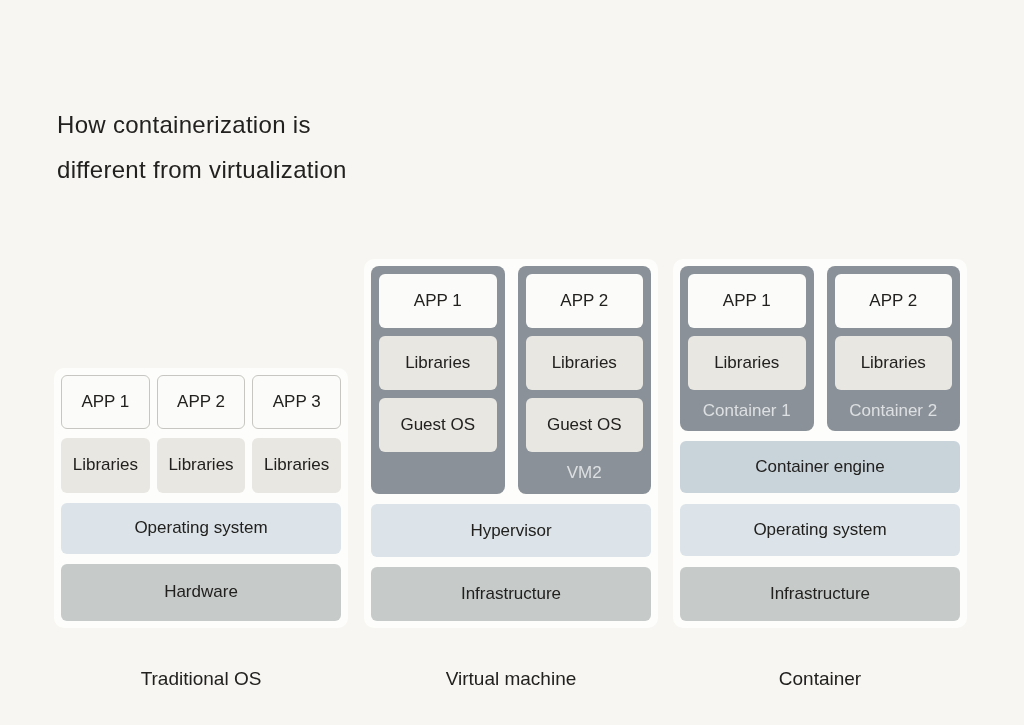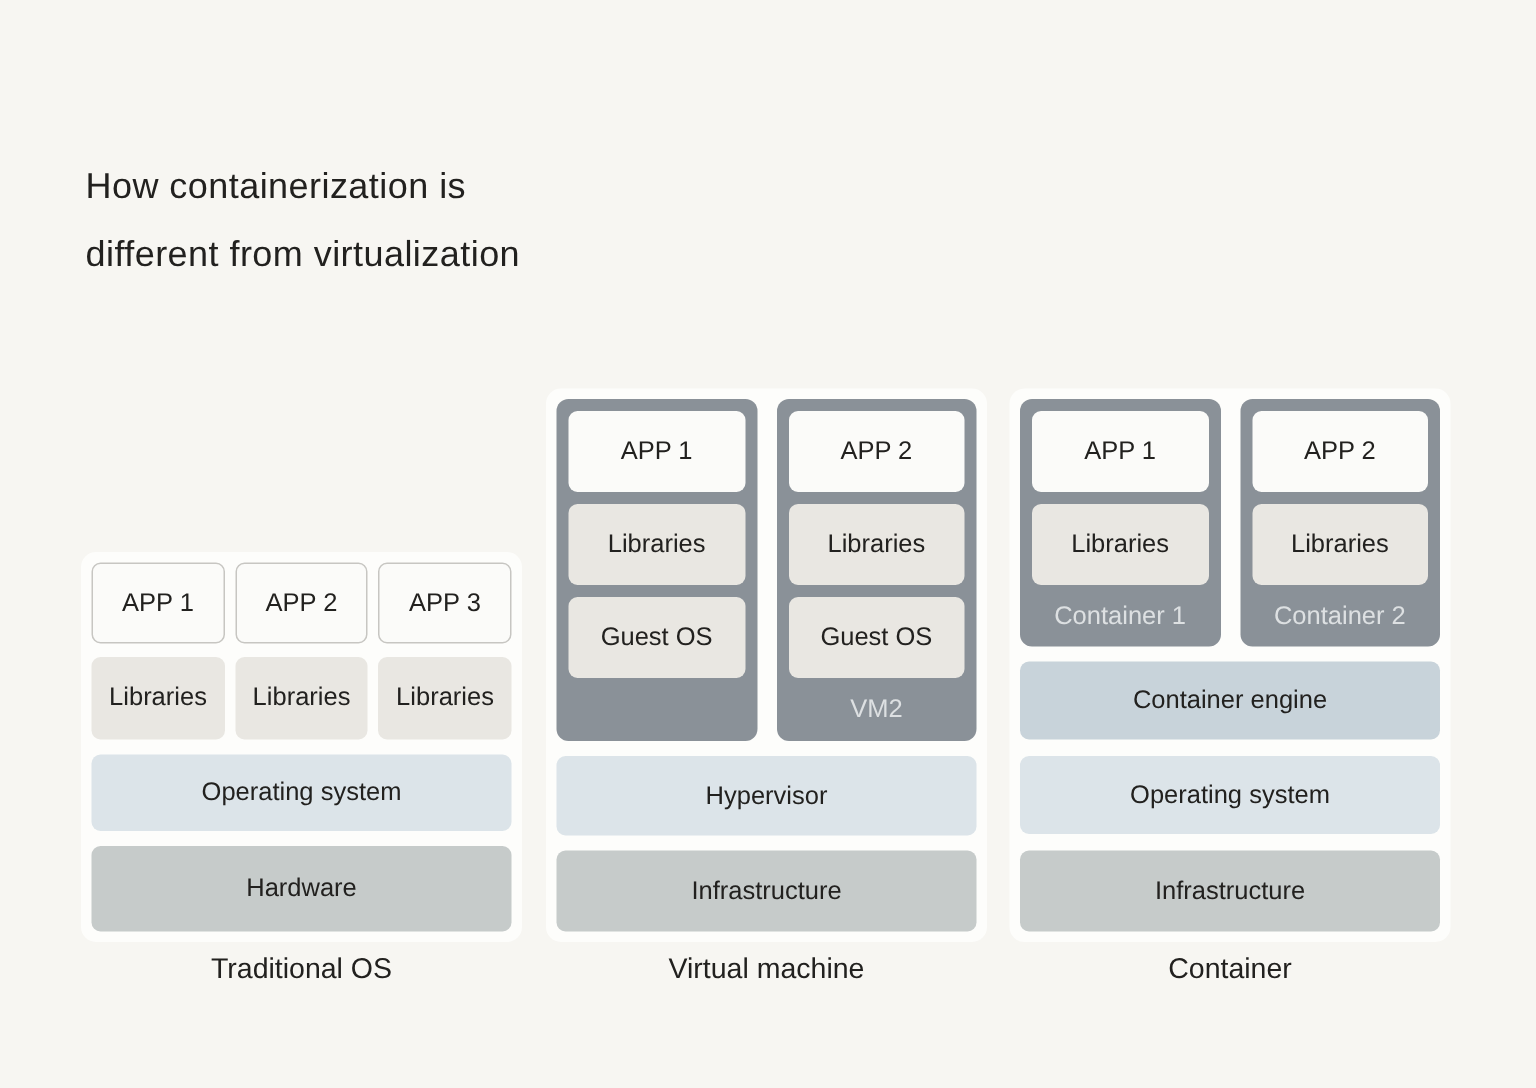--- a/index.html
+++ b/index.html
@@ -59,21 +59,21 @@
     flex: 1; display: flex; align-items: center; justify-content: center;
     color: var(--dark_box_text, #dde0e2); font-size: 17px; white-space: nowrap;
   }
   .panel-2 .hyp-bar   { height: 53px; margin-bottom: 10px; }
   .panel-2 .infra-bar { height: 54px; }
   .panel-3 .engine-bar{ height: 52px; margin-bottom: 11px; }
   .panel-3 .os-bar    { height: 52px; margin-bottom: 11px; }
   .panel-3 .infra-bar { height: 54px; }
 
   .caption {
-    position: absolute; top: 636px; width: 294px; text-align: center;
+    position: absolute; top: 668px; width: 294px; text-align: center;
     font-size: 19px; color: var(--text, #22211f);
   }
   .caption-1 { left: 54px; }
   .caption-2 { left: 364px; }
   .caption-3 { left: 673px; }
 </style>
 </head>
 <body>
 
 <div class="page">

